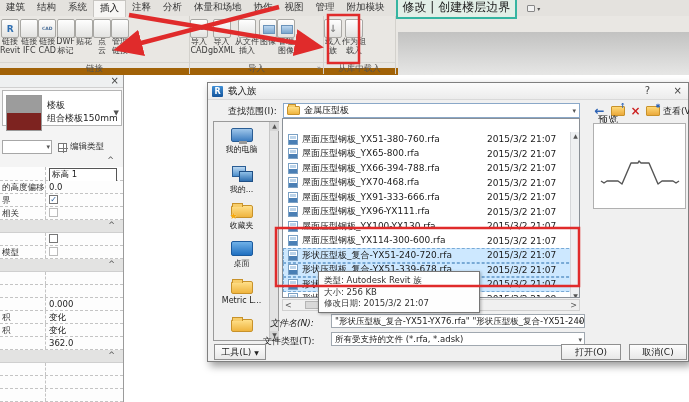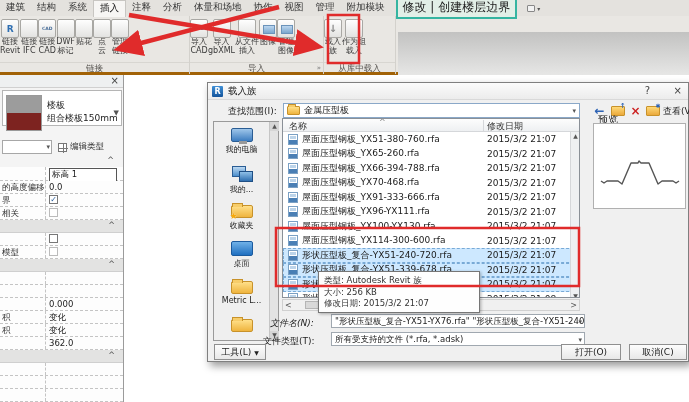--- a/index.html
+++ b/index.html
@@ -3,21 +3,21 @@
 <meta charset="utf-8">
 <style>
   * { box-sizing: border-box; margin: 0; padding: 0; }
   html,body { width:689px; height:402px; }
   body {
     position:relative; overflow:hidden; background:#fff;
     font-family:"DejaVu Sans","Liberation Sans",sans-serif;
     font-size:9px; color:#222; -webkit-font-smoothing:antialiased;
   }
   
-  #ribbon { position:absolute; left:0; top:0; width:689px; height:75px; background:#e9e7e3; border-bottom:3px solid #a16207; }
+  #ribbon { position:absolute; left:0; top:0; width:689px; height:75px; background:#e9e7e3; border-bottom:7px solid #a16207; }
   #tabbar { position:absolute; left:0; top:0; width:689px; height:16px; background:#e4e2de; display:flex; align-items:center; }
   .tab { padding:1px 6px 2px; font-size:9.5px; color:#333; white-space:nowrap; cursor:default; }
   .tab.active { background:#f7f6f4; border:1px solid #c8c6c2; border-bottom:none; color:#111; }
   .ctxtab { margin-left:5px; padding:0 5px 1px; font-size:12px; color:#222; background:#e2efe7; border:2px solid #35b5a1; white-space:nowrap; }
   .paneltoggle { margin-left:10px; display:flex; align-items:center; gap:2px; }
   .paneltoggle .sq { width:8px; height:7px; border:1px solid #888; background:#f2f2f2; border-radius:1px; }
   .paneltoggle .dn { font-size:6px; color:#555; }
   #ribbonbody { position:absolute; left:0; top:16px; width:689px; height:58px; display:flex; }
   .rgroup { height:58px; display:flex; flex-direction:column; border-right:1px solid #d3d1cc; }
   .rbtns { flex:1; display:flex; align-items:flex-start; padding-top:2px; }
@@ -423,35 +423,29 @@
     <span class="plab" data-name="places-bar-label"></span>
   </div>
       </div>
     <div id="placesscroll" data-name="places-scrollbar">
         <span class="up" data-name="scroll-up-icon">▲</span>
         <span class="down" data-name="scroll-down-icon">▼</span>
       </div>
   </div>
 
   <div id="filelist" data-name="file-list">
-    <div id="flhead" data-name="file-list-header">
-      <span class="h1" data-name="column-name">名称</span>
-      <span class="sort" data-name="sort-ascending-icon">^</span>
-      <span class="divider" data-name="column-divider"></span>
-      <span class="h2" data-name="column-date">修改日期</span>
-    </div>
     <div id="flrows" data-name="file-rows">
         <div class="frow" data-name="file-row">
     <span class="ficon" data-name="rfa-file-icon"></span>
     <span class="fname" data-name="file-name">屋面压型钢板_YX51-380-760.rfa</span>
     <span class="fdate" data-name="file-modified-date">2015/3/2 21:07</span>
   </div>
         <div class="frow" data-name="file-row">
     <span class="ficon" data-name="rfa-file-icon"></span>
-    <span class="fname" data-name="file-name">屋面压型钢板_YX65-260.rfa</span>
+    <span class="fname" data-name="file-name">屋面压型钢板_YX65-800.rfa</span>
     <span class="fdate" data-name="file-modified-date">2015/3/2 21:07</span>
   </div>
         <div class="frow" data-name="file-row">
     <span class="ficon" data-name="rfa-file-icon"></span>
     <span class="fname" data-name="file-name">屋面压型钢板_YX66-394-788.rfa</span>
     <span class="fdate" data-name="file-modified-date">2015/3/2 21:07</span>
   </div>
         <div class="frow" data-name="file-row">
     <span class="ficon" data-name="rfa-file-icon"></span>
     <span class="fname" data-name="file-name">屋面压型钢板_YX70-468.rfa</span>

